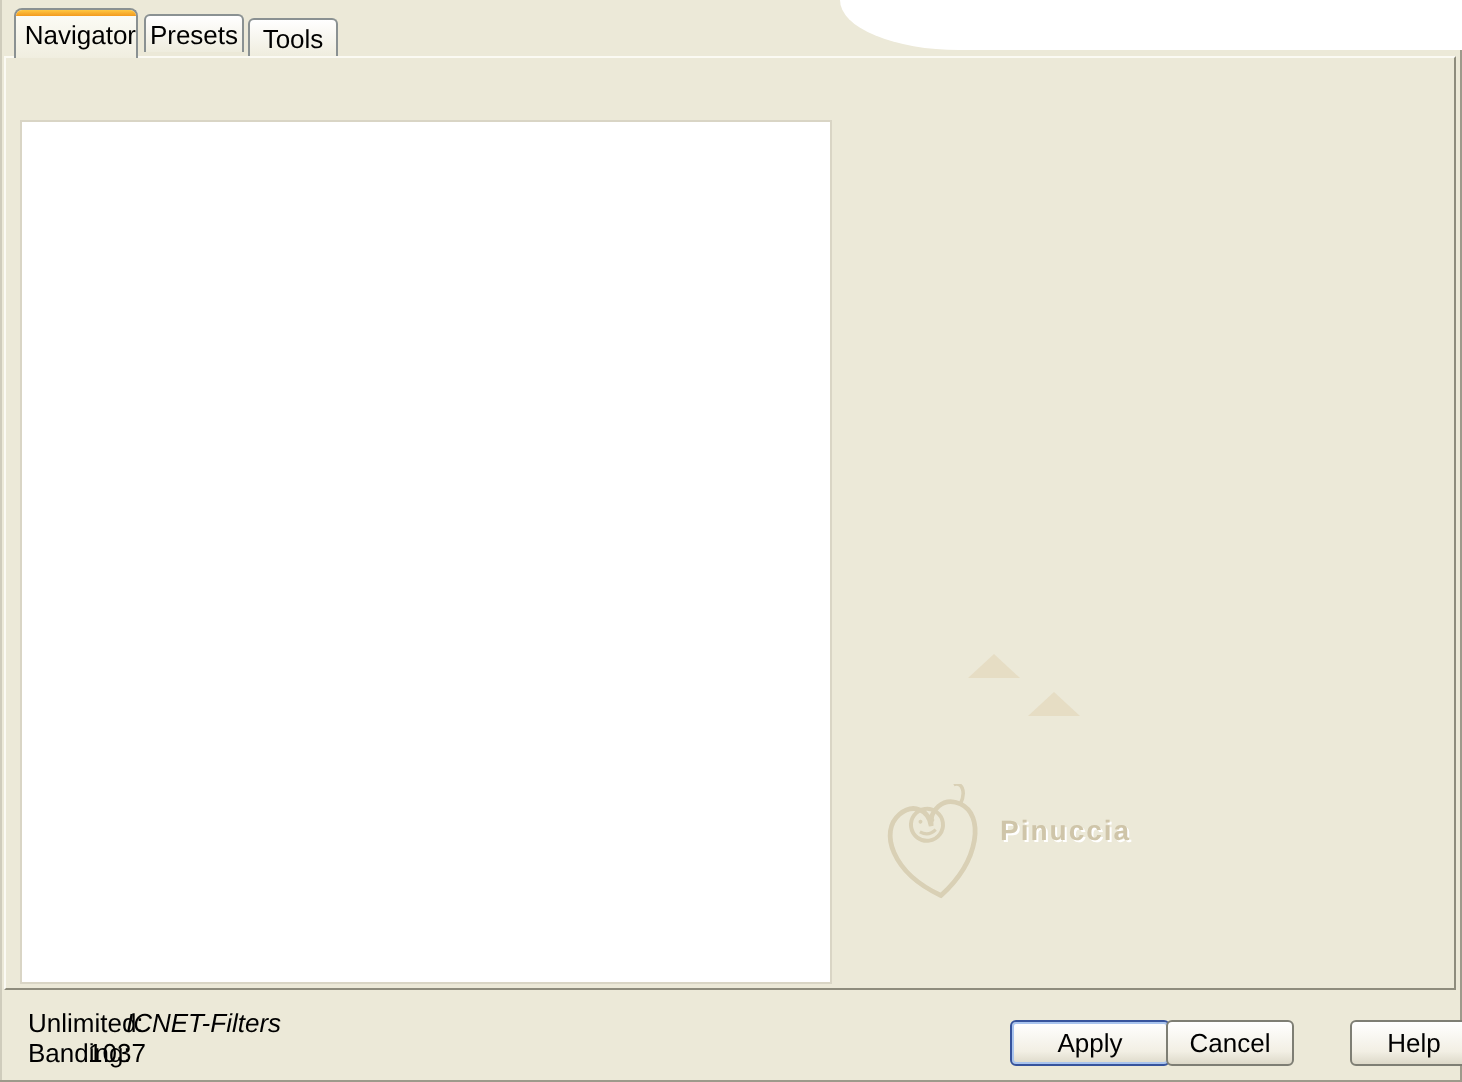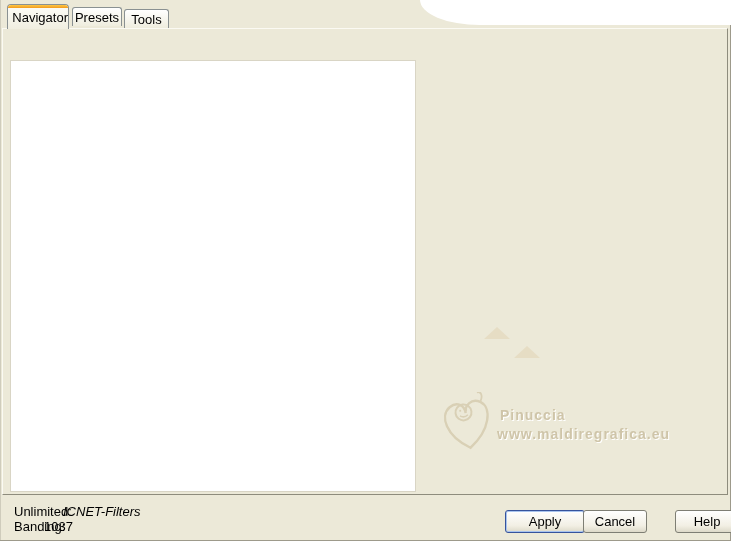--- a/index.html
+++ b/index.html
@@ -304,21 +304,20 @@
     <g fill="none" stroke="#D8CFB4" stroke-width="2.4" transform="rotate(-8 33 31)">
       <path d="M33 56 C10 41 7 20 18 13 C26 8 33 13 33 21 C33 13 41 7 49 12 C60 19 55 41 33 56 Z"></path>
       <circle cx="31" cy="20" r="8" stroke-width="2"></circle>
       <circle cx="28" cy="18" r="1" fill="#D8CFB4" stroke="none"></circle>
       <circle cx="34" cy="18" r="1" fill="#D8CFB4" stroke="none"></circle>
       <path d="M27 23 Q31 26 35 23" stroke-width="1.6"></path>
       <path d="M49 12 C53 6 51 1 47 2" stroke-width="1.8"></path>
     </g>
   </svg>
   <span class="wm-t l1">Pinuccia</span>
-  <span class="wm-t l2">www.maldiregrafica.eu</span>
 
   <div class="bottom-strip">
     <span class="tb b1"><span></span><span class="u">D</span><span>atabase</span></span>
     <span class="tb b2"><span></span><span class="u">I</span><span>mport...</span></span>
     <span class="tb b3"><span>Filter </span><span class="u">I</span><span>nfo...</span></span>
     <span class="tb b4"><span></span><span class="u">E</span><span>ditor...</span></span>
     <button class="btn-classic">Randomize</button>
     <button class="btn-flat">Reset</button>
   </div>
 

